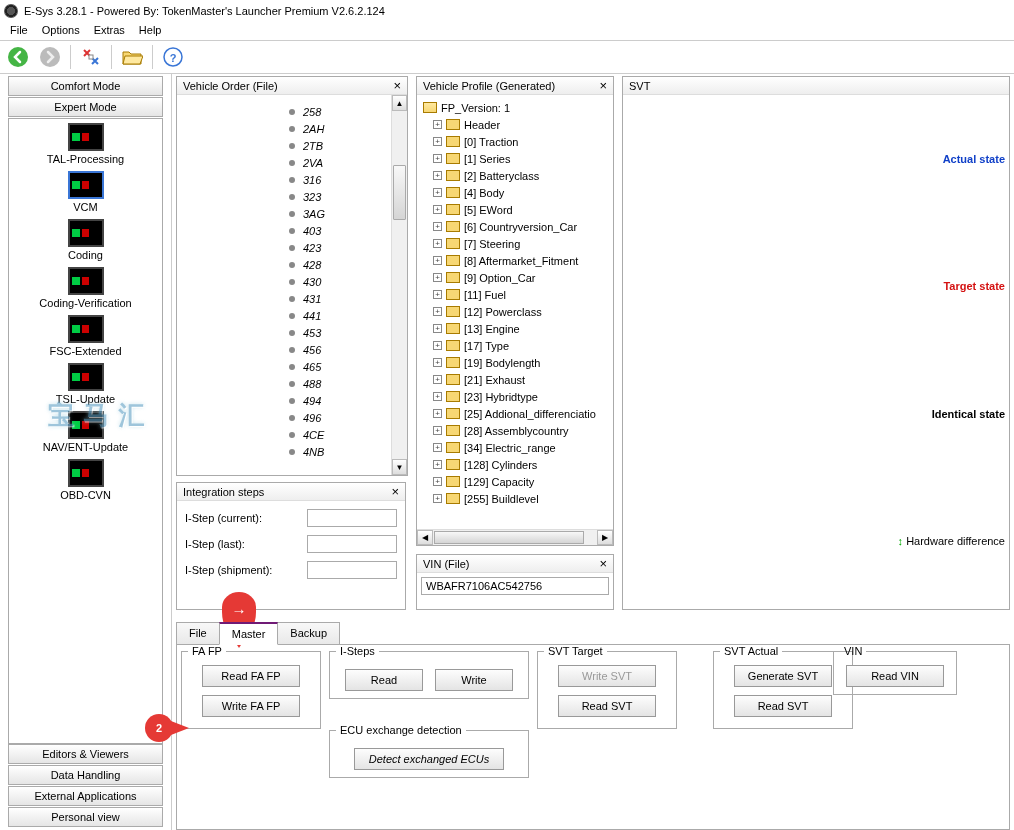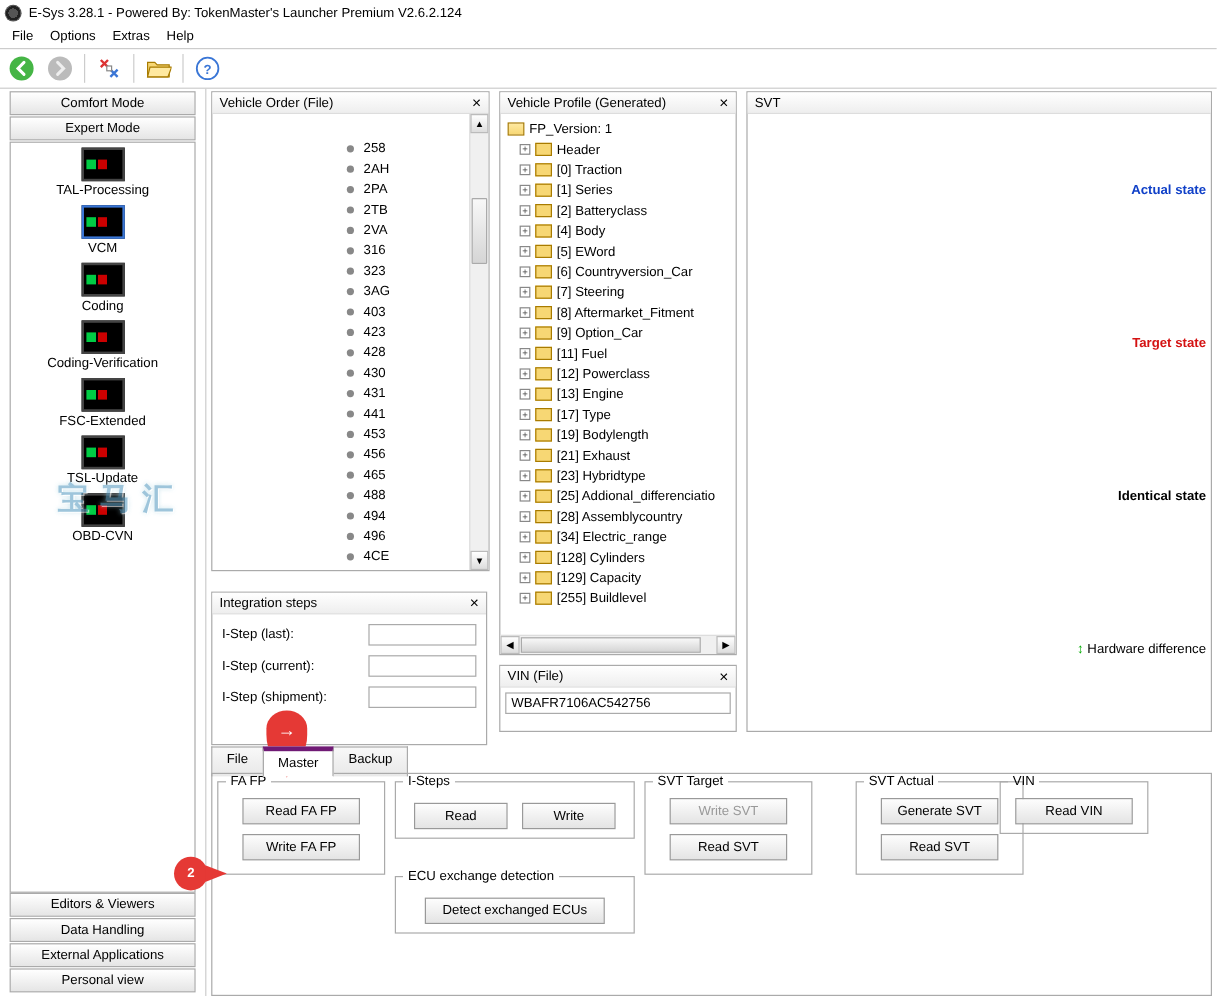--- a/index.html
+++ b/index.html
@@ -25,21 +25,21 @@
 .sidebar-item span { display:block; }
 
 
 .right { flex:1; position: relative; }
 .panel { position: absolute; border: 1px solid #aaa; background: #fff; }
 .panel-title { position: absolute; top: 0; left: 0; right: 0; height: 18px; display:flex; align-items:center; padding: 0 6px; background: linear-gradient(#fff,#eee); border-bottom: 1px solid #ddd; font-weight: normal; }
 .panel-title .close { margin-left:auto; font-family: Arial; font-size: 13px; cursor:default; }
 .panel-body { position:absolute; top:18px; left:0; right:0; bottom:0; overflow:hidden; }
 
 
-.tree { padding: 20px 2px; list-style:none; }
+.tree { padding: 8px 2px; list-style:none;font-style:italic; }
 .tree li { display:flex; align-items:center; height:17px; padding-left: 110px; white-space:nowrap; }
 .tree .dot { display:inline-block; width:6px; height:6px; border-radius:50%; background:#888; margin-right:8px; }
 .scrollbar-v { position:absolute; top:0; right:0; bottom:0; width:16px; background:#f0f0f0; border-left:1px solid #ddd; }
 .scrollbar-v .arrow { height:16px; background:linear-gradient(#fff,#ddd); border:1px solid #bbb; display:flex; align-items:center; justify-content:center; font-size:8px; }
 .scrollbar-v .thumb { position:absolute; left:1px; right:1px; background:linear-gradient(#f8f8f8,#d5d5d5); border:1px solid #aaa; border-radius:1px; }
 
 
 .ptree { padding:4px 2px; list-style:none; }
 .ptree li { display:flex; align-items:center; height:17px; padding-left:4px; white-space:nowrap; }
 .ptree .pm { width:9px; height:9px; border:1px solid #888; margin-right:4px; display:flex; align-items:center; justify-content:center; font-size:8px; line-height:1; color:#444; background:#fff; }
@@ -60,21 +60,21 @@
 .svt .panel-body { display:flex; justify-content:space-around; align-items:flex-end; padding:0 4px 4px; font-weight: normal; flex-direction: column; }
 .svt-legend span { white-space: nowrap; }
 
 
 .vin .panel-body { padding:4px; }
 .vin input { width:100%; height:18px; border:1px solid #aaa; padding:0 4px; }
 
 
 .tabs { position:absolute; left:4px; top:548px; display:flex; }
 .tab { padding:4px 12px; border:1px solid #aaa; border-bottom:none; background:linear-gradient(#f8f8f8,#e8e8e8); margin-right:-1px; cursor:default; }
-.tab.active { background:#fff; border-top:4px solid #701a75; border-bottom:1px solid #fff; z-index:2; position:relative;}
+.tab.active { background:#fff; border-top:2px solid #701a75; border-bottom:1px solid #fff; z-index:2; position:relative;}
 .tab-content { position:absolute; left:4px; right:4px; top:570px; bottom:0; border:1px solid #aaa; padding:4px; }
 
 fieldset { border:1px solid #aaa; padding:6px; position:absolute; }
 fieldset legend { padding:0 4px; }
 .btn { display:inline-block; min-width:98px; height:22px; line-height:20px; text-align:center; border:1px solid #999; background:linear-gradient(#fdfdfd,#e4e4e4); cursor:default; }
 .btn.disabled { color:#999; }
 
 
 .marker { position:absolute; pointer-events:none; }
 .marker-pin { width:34px; height:46px; background:#e53935; border-radius:17px 17px 17px 17px / 15px 15px 26px 26px; position:relative; }
@@ -162,41 +162,44 @@
         <div class="sidebar-item">
           <div class="sidebar-thumb"></div>
           <span>FSC-Extended</span>
         </div>
         <div class="sidebar-item">
           <div class="sidebar-thumb"></div>
           <span>TSL-Update</span>
         </div>
         <div class="sidebar-item">
           <div class="sidebar-thumb"></div>
+          <span>NAV/ENT-Update</span>
+        </div>
+        <div class="sidebar-item">
+          <div class="sidebar-thumb"></div>
           <span>OBD-CVN</span>
         </div>
       </div>
     <div class="raised-btn">Editors &amp; Viewers</div>
     <div class="raised-btn">Data Handling</div>
     <div class="raised-btn">External Applications</div>
     <div class="raised-btn">Personal view</div>
   </div>
 
   <div class="right">
 
     <div class="panel" style="left:4px; top:2px; width:232px; height:400px;text-align:center;">
       <div class="panel-title">
         <span>Vehicle Order (File)</span>
         <span class="close">×</span>
       </div>
       <div class="panel-body">
         <ul class="tree" id="vo-tree">
             <li><span class="dot"></span>258</li>
             <li><span class="dot"></span>2AH</li>
-            <li><span class="dot"></span>2PA</li>
             <li><span class="dot"></span>2TB</li>
             <li><span class="dot"></span>2VA</li>
             <li><span class="dot"></span>316</li>
             <li><span class="dot"></span>323</li>
             <li><span class="dot"></span>3AG</li>
             <li><span class="dot"></span>403</li>
             <li><span class="dot"></span>423</li>
             <li><span class="dot"></span>428</li>
             <li><span class="dot"></span>430</li>
             <li><span class="dot"></span>431</li>
@@ -251,32 +254,32 @@
             <li style="padding-left: 14px;"><span class="pm">+</span><span class="fld"></span>[255] Buildlevel</li>
           </ul>
         <div class="scrollbar-h">
           <div class="arrow">◀</div>
           <div class="thumb" style="left:17px; width:150px;"></div>
           <div class="arrow r">▶</div>
         </div>
       </div>
     </div>
 
-    <div class="panel intg" style="left:4px; top:419px; width:230px; height:128px;">
+    <div class="panel intg" style="left:4px; top:408px; width:230px; height:128px;">
       <div class="panel-title">
         <span>Integration steps</span>
         <span class="close">×</span>
       </div>
       <div class="panel-body" id="intg-body">
           <div class="row">
-            <label>I-Step (last):</label>
+            <label>I-Step (current):</label>
             <input type="text" value="" style="">
           </div>
           <div class="row">
-            <label>I-Step (current):</label>
+            <label>I-Step (last):</label>
             <input type="text" value="" style="">
           </div>
           <div class="row">
             <label>I-Step (shipment):</label>
             <input type="text" value="" style="">
           </div>
         </div>
     </div>
 
     <div class="panel svt" style="left:450px; top:2px; right:4px; height:534px;">
@@ -319,21 +322,21 @@
 
       <fieldset style="left:152px; top:0; width:200px; height:54px;">
         <legend>I-Steps</legend>
         <div style="display:flex; gap:12px; justify-content:center; padding-top:6px;">
           <div class="btn" style="min-width:78px;">Read</div>
           <div class="btn" style="min-width:78px;">Write</div>
         </div>
       </fieldset>
       <fieldset style="left:152px; top:60px; width:200px; height:54px;margin-top:19px;">
         <legend>ECU exchange detection</legend>
-        <div style="display:flex; justify-content:center; padding-top:6px;">
+        <div style="display:flex; justify-content:center; padding-top:6px;font-style:italic;">
           <div class="btn" style="min-width:150px;">Detect exchanged ECUs</div>
         </div>
       </fieldset>
 
       <fieldset style="left:360px; top:0; width:140px; height:84px;">
         <legend>SVT Target</legend>
         <div style="display:flex; flex-direction:column; gap:8px; align-items:center; padding-top:2px;">
           <div class="btn disabled">Write SVT</div>
           <div class="btn">Read SVT</div>
         </div>

